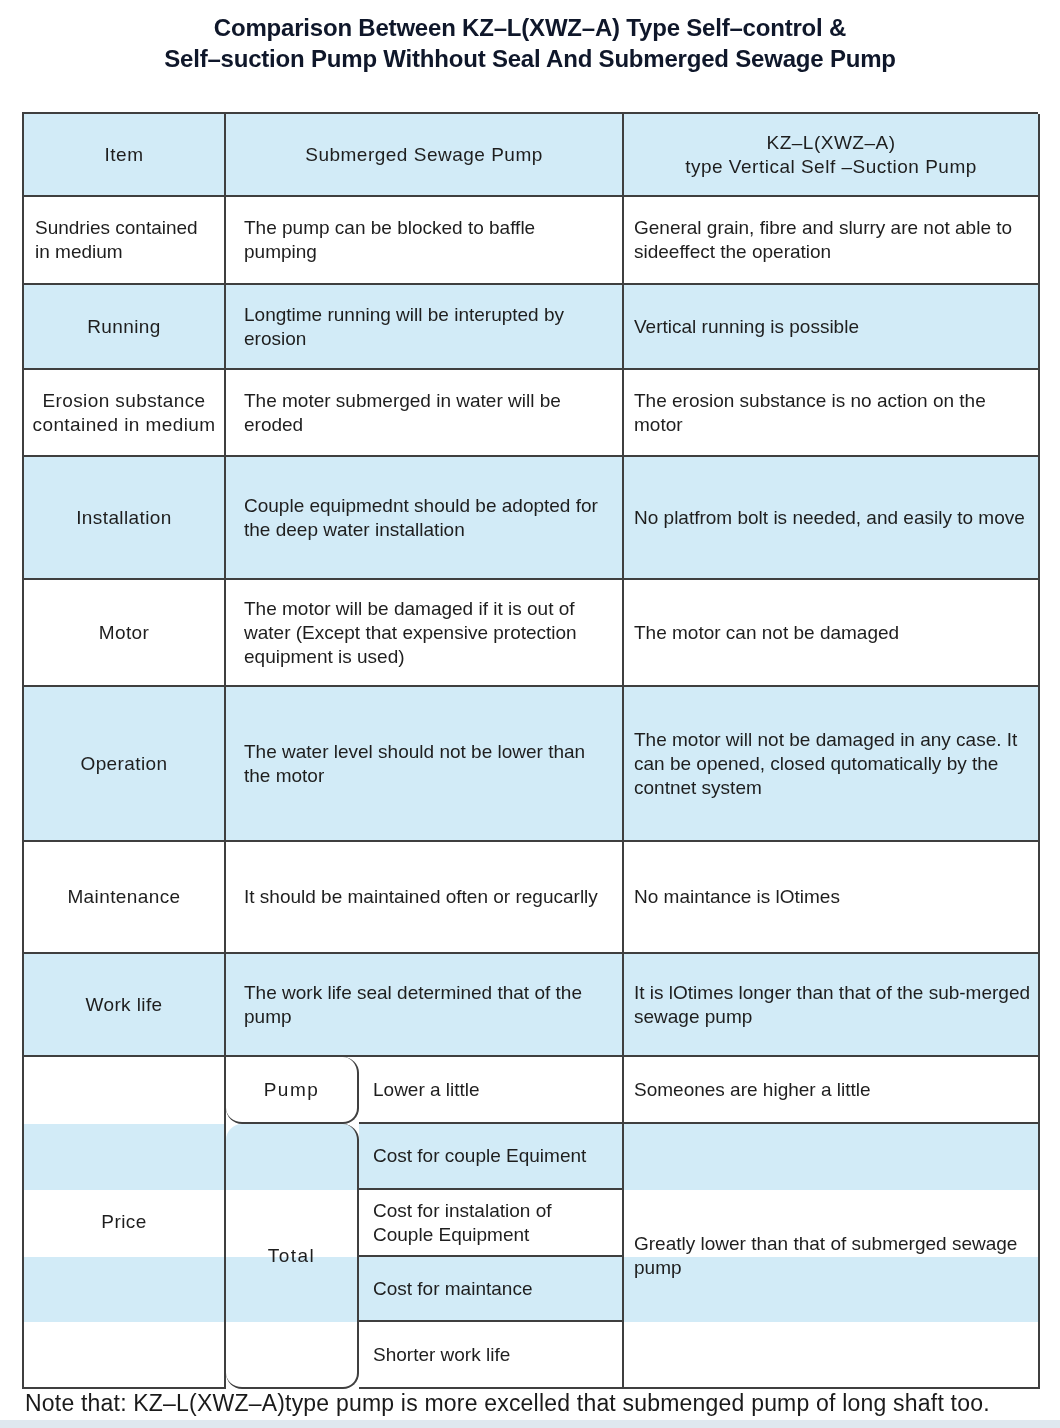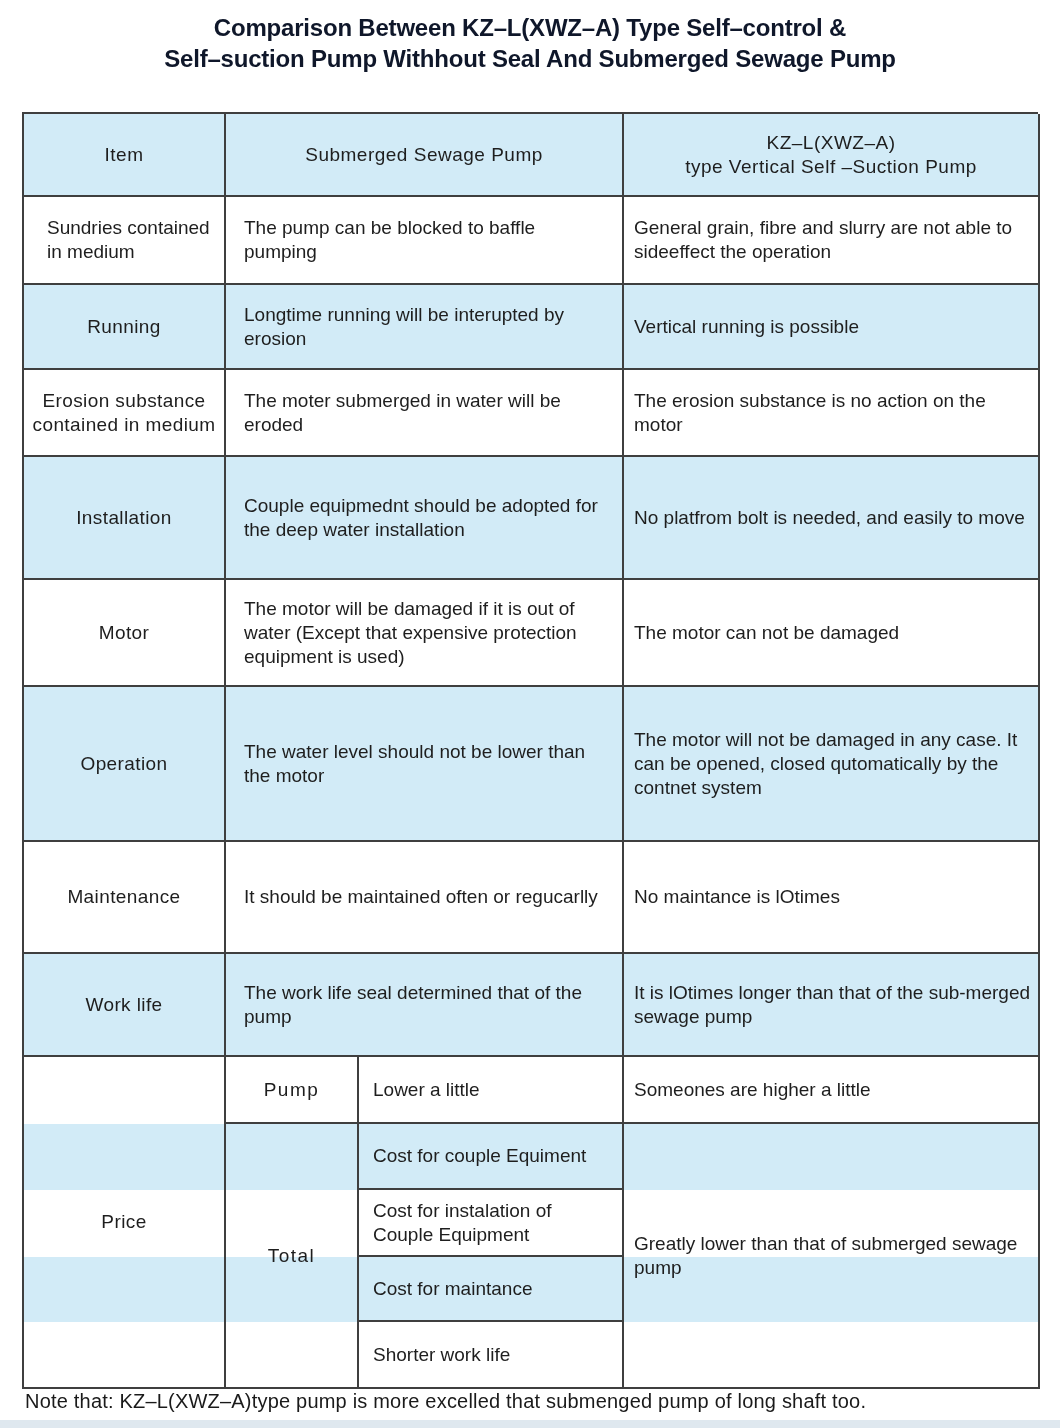--- a/index.html
+++ b/index.html
@@ -37,44 +37,44 @@
     box-sizing:border-box;
     display:flex;
     align-items:center;
     font-size:19px;
     line-height:24px;
     background:#ffffff;
   }
   .cell.blue{background:#d2ebf7;}
   .cell.hdr{justify-content:center;text-align:center;letter-spacing:0.5px;}
   .cell.lbl{justify-content:center;text-align:center;padding:12px 6px;letter-spacing:0.4px;}
-  .cell.lbl-left{justify-content:flex-start;text-align:left;padding:0 8px 0 23px;}
+  .cell.lbl-left{justify-content:flex-start;text-align:left;padding:0 8px 0 11px;}
   .cell.body2{padding:0 16px 0 18px;}
   .cell.body3{padding:0 0 0 10px;}
-  .cell.subhead{justify-content:center;text-align:right;letter-spacing:1.5px;}
+  .cell.subhead{justify-content:center;text-align:right;letter-spacing:1.5px;border-radius:16px;}
   
   .price-band{
     background:linear-gradient(to bottom,
       #ffffff 0px, #ffffff 67px,
       #d2ebf7 67px, #d2ebf7 133px,
       #ffffff 133px, #ffffff 200px,
       #d2ebf7 200px, #d2ebf7 265px,
       #ffffff 265px, #ffffff 332px);
   }
   .total-band{
     background:linear-gradient(to bottom,
       #d2ebf7 0px, #d2ebf7 66px,
       #ffffff 66px, #ffffff 133px,
       #d2ebf7 133px, #d2ebf7 198px,
       #ffffff 198px, #ffffff 265px);
   }
   .note{
     position:absolute;
     left:25px; top:1390px;
-    font-size:20px;
+    font-size:23px;
     color:#1a1a1a;
     letter-spacing:0.2px;
   }
   .bottom-strip{
     position:absolute;
     left:0; top:1420px;
     width:1060px; height:8px;
     background:#dfe8ef;
   }
 </style>

